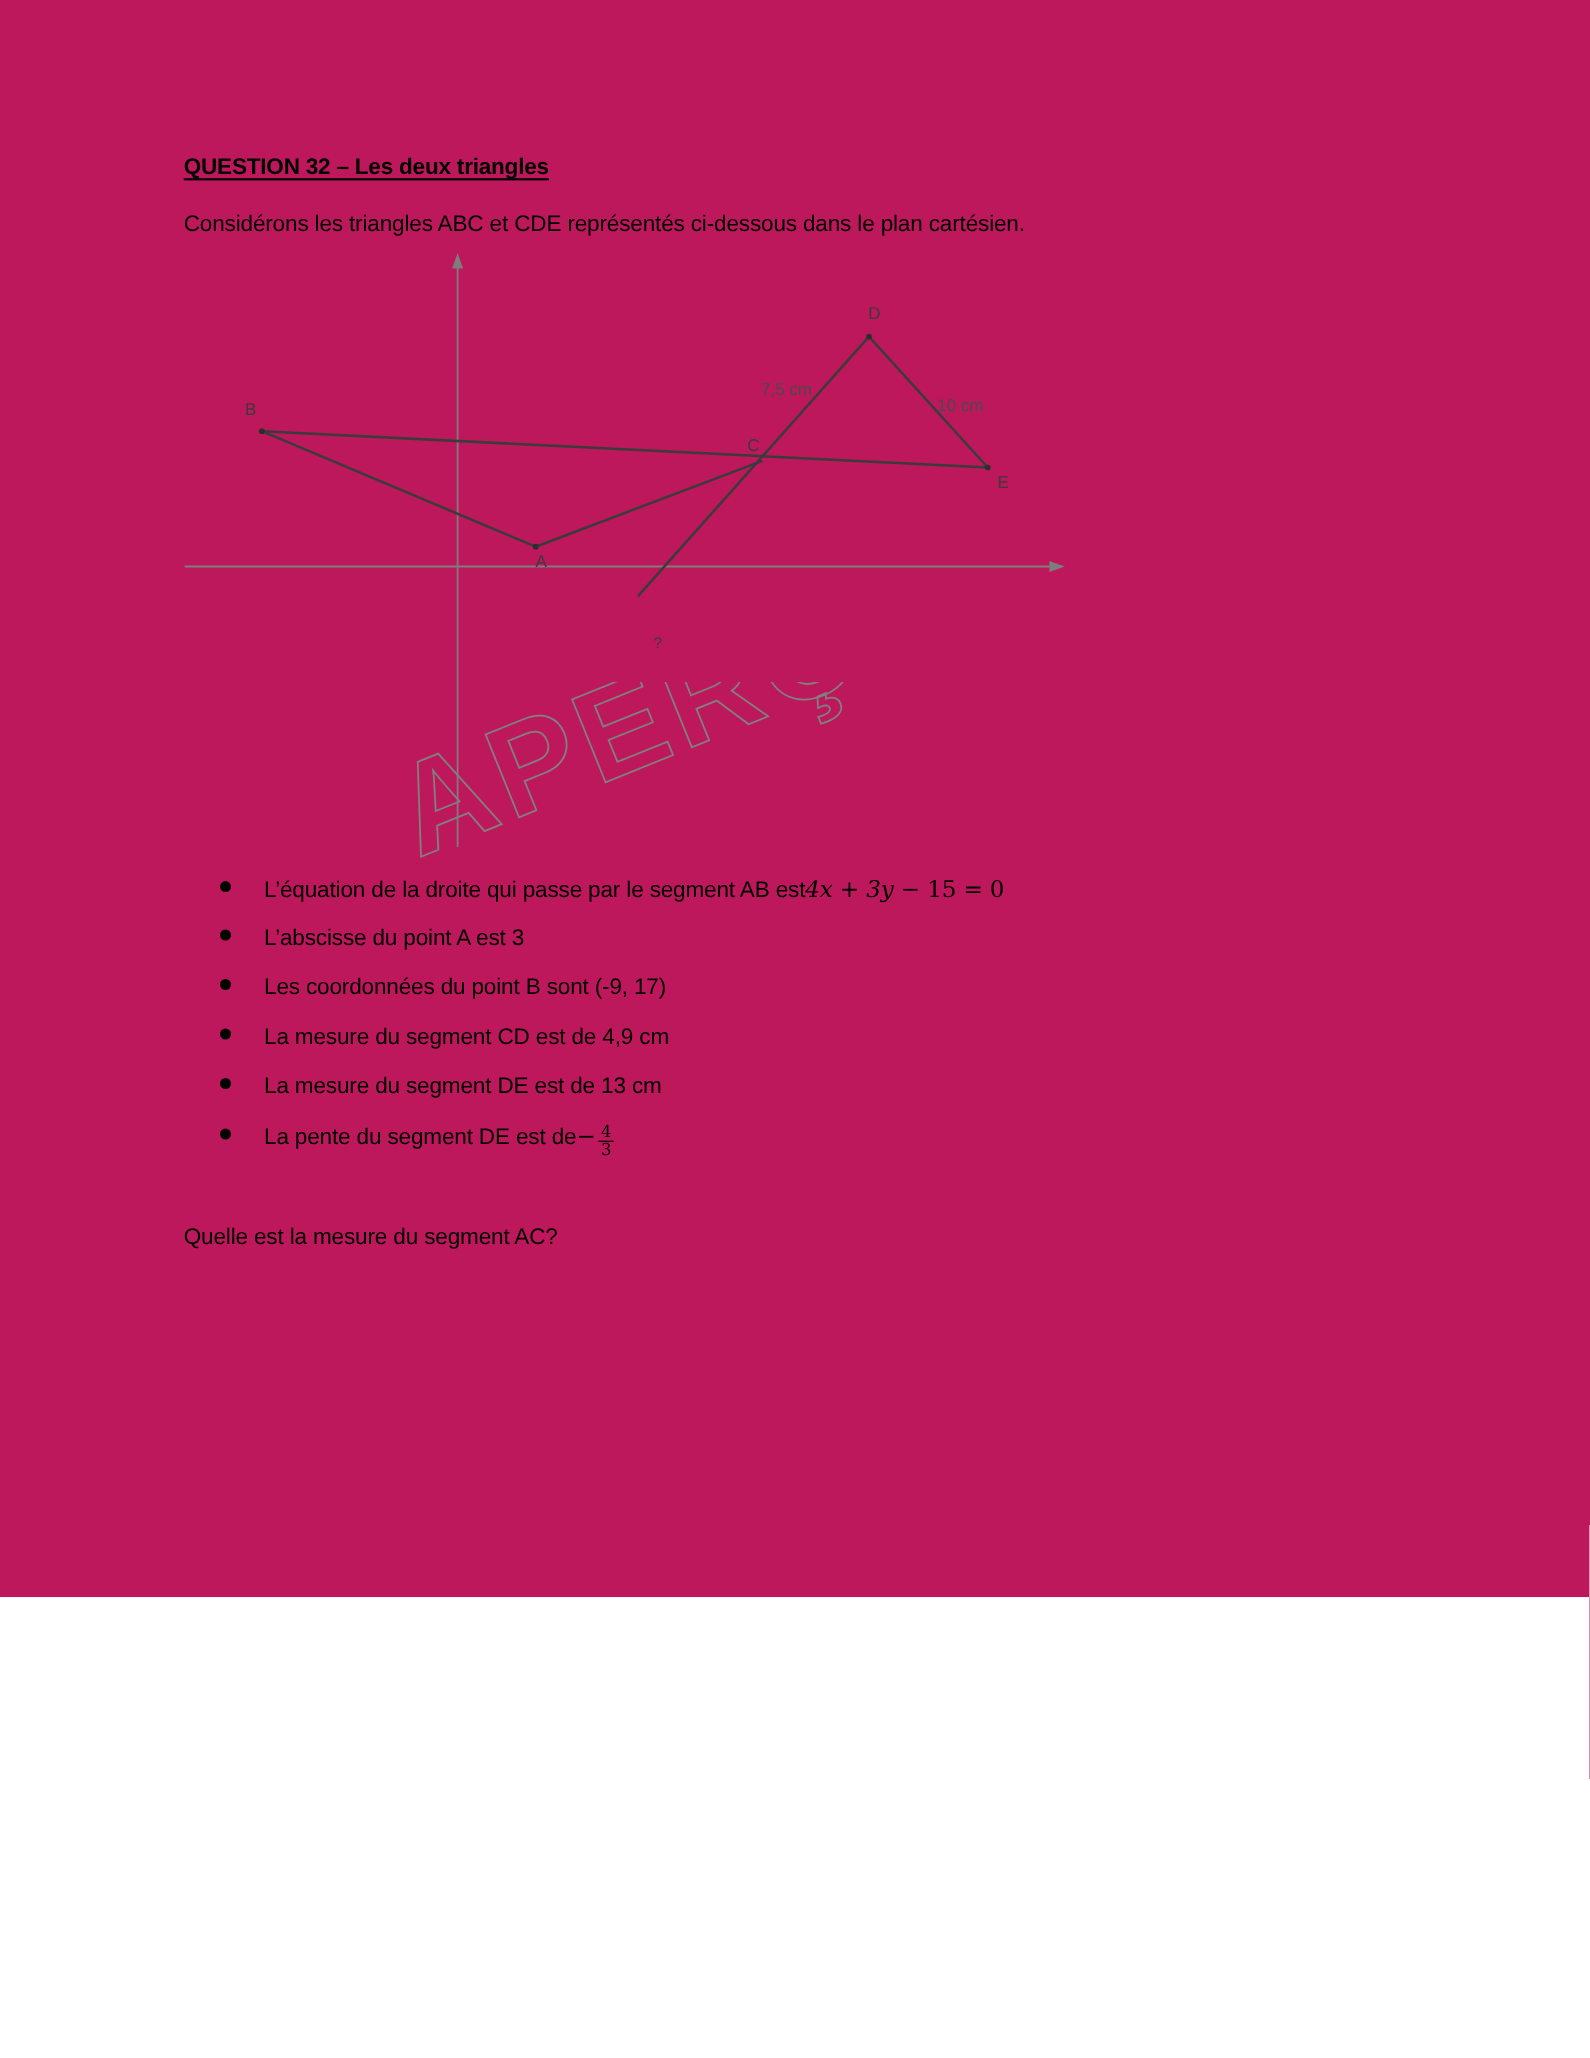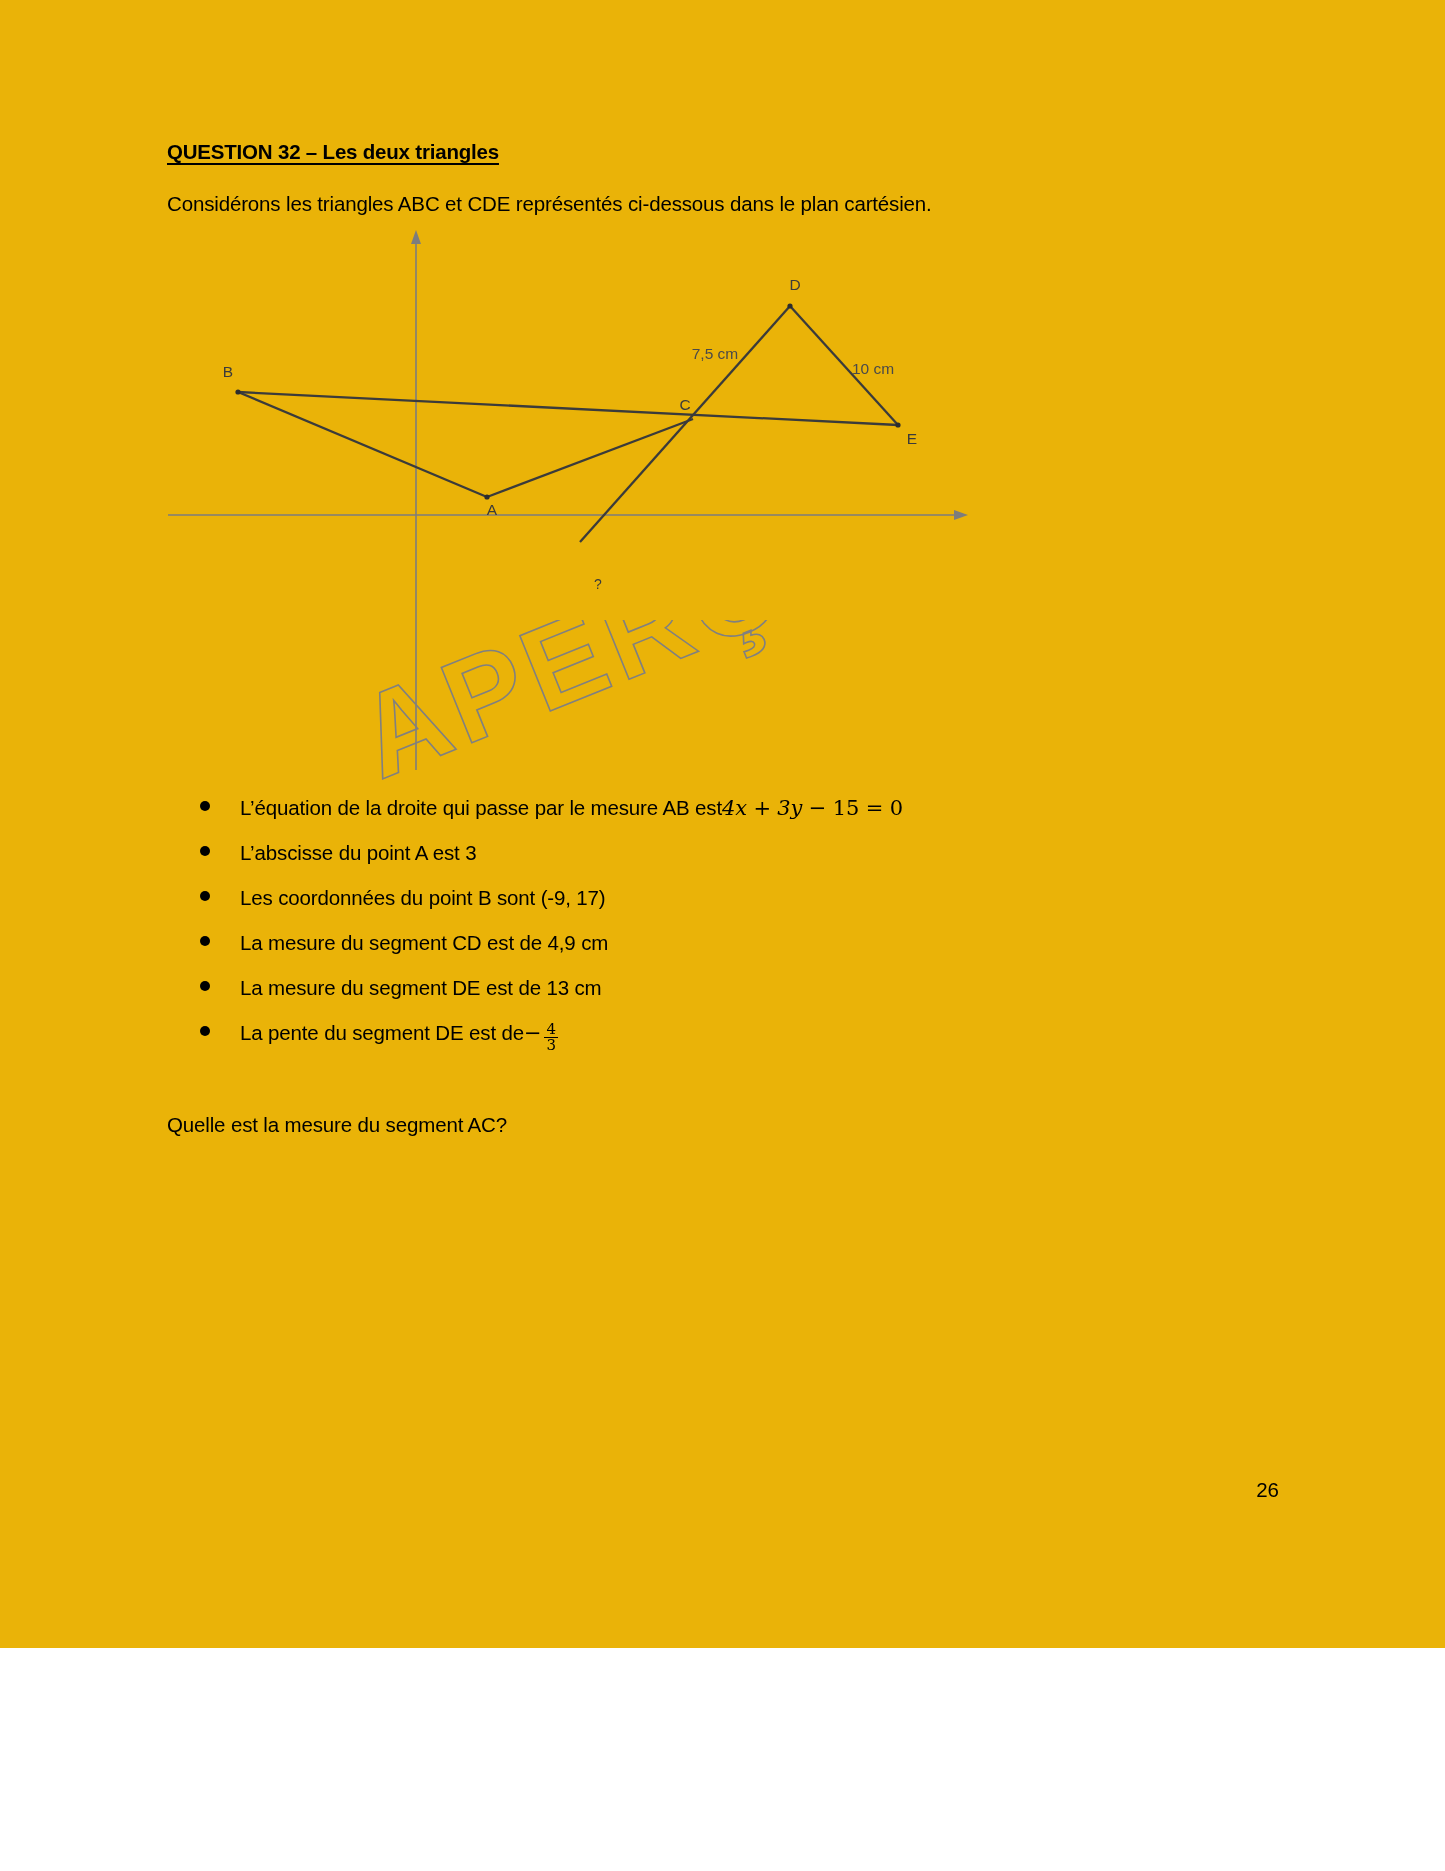--- a/index.html
+++ b/index.html
@@ -7,22 +7,22 @@
     padding: 0;
     background: #ffffff;
   }
   body {
     font-family: "Liberation Sans", sans-serif;
     color: #000000;
   }
   .page {
     position: relative;
     width: 1445px;
-    height: 1648px;
-    background: #eab308;
+    height: 1452px;
+    background: #be185d;
     overflow: hidden;
   }
 
   
   .q-title {
     position: absolute;
     left: 167px;
     top: 140px;
     font-size: 20.5px;
     font-weight: bold;
@@ -218,21 +218,21 @@
     <svg width="500" height="230" viewBox="0 0 500 230" xmlns="http://www.w3.org/2000/svg">
       <text id="wm-text" x="10" y="160" transform="rotate(-22 10 160)" font-family="Liberation Sans, sans-serif" font-size="118" font-weight="bold" letter-spacing="6" fill="none" stroke="#808080" stroke-width="1.6">APERÇU</text>
     </svg>
   </div>
 
   <div class="bullets">
 
     <div class="bullet-row">
       <span class="bullet-dot"></span>
       <span class="bullet-text">
-        <span>L’équation de la droite qui passe par le mesure AB est </span>
+        <span>L’équation de la droite qui passe par le segment AB est </span>
         <span class="mathnum">
           <span class="mathy">4x</span> + <span class="mathy">3y</span> − 15 = 0
         </span>
       </span>
     </div>
 
     <div class="bullet-row">
       <span class="bullet-dot"></span>
       <span class="bullet-text">L’abscisse du point A est 3</span>
     </div>

